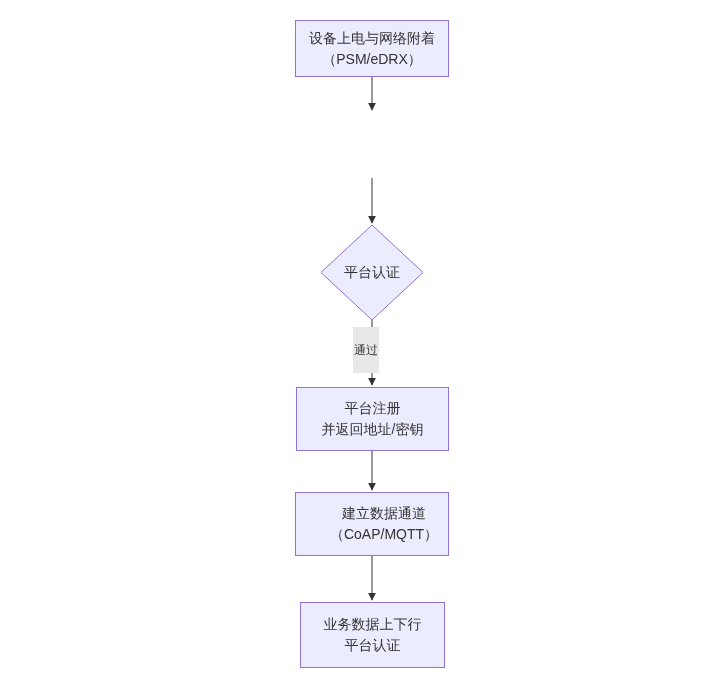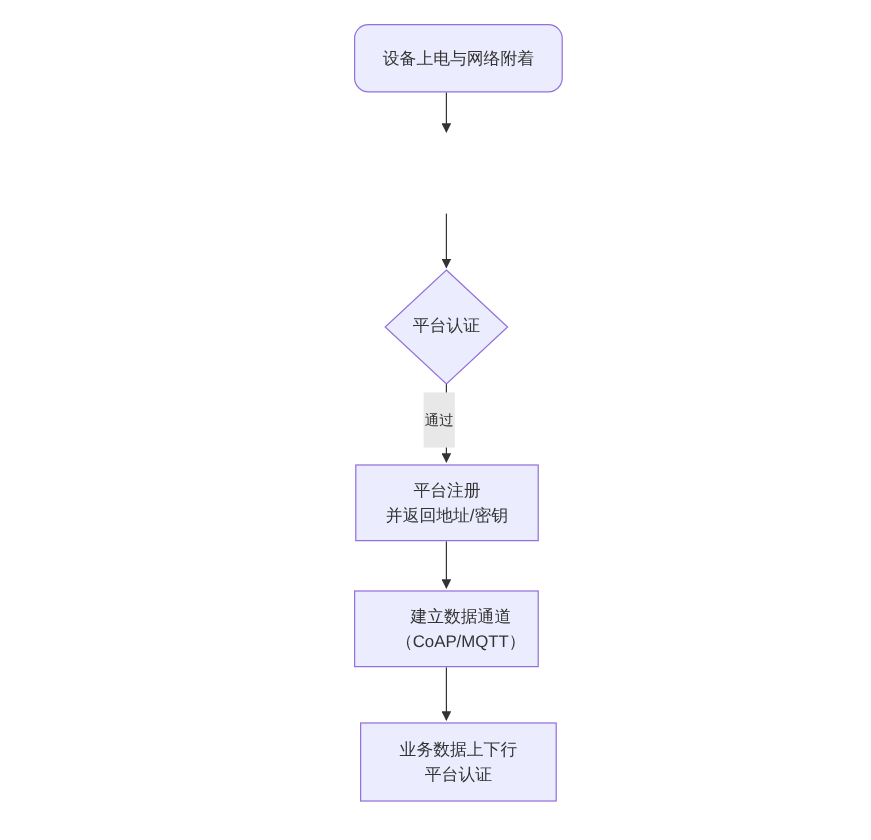--- a/index.html
+++ b/index.html
@@ -43,25 +43,25 @@
     border: 1px solid var(--node-border, #9370db);
     color: var(--text, #333333);
     display: flex;
     flex-direction: column;
     align-items: center;
     justify-content: center;
     text-align: center;
     font-size: 14px;
     line-height: 21px;
   }
-  .node-1 { left: 295px; top: 20px;  width: 174px; height: 57px; border-radius: 12px; }
+  .node-1 { left: 295px; top: 20px;  width: 154px; height: 57px; }
   .node-2 { left: 297px; top: 112px; width: 150px; height: 66px; }
   .node-4 { left: 296px; top: 387px; width: 153px; height: 64px; text-align: right; }
   .node-5 { left: 295px; top: 492px; width: 154px; height: 64px; padding-left: 24px; }
-  .node-6 { left: 300px; top: 602px; width: 164px; height: 66px; }
+  .node-6 { left: 300px; top: 602px; width: 145px; height: 66px; }
   .diamond-label {
     position: absolute;
     left: 321px;
     top: 262px;
     width: 102px;
     text-align: center;
     color: var(--text, #333333);
     font-size: 14px;
     line-height: 21px;
     font-family: Liberation Serif, serif;
@@ -95,20 +95,21 @@
     <line class="edge-line" x1="372" y1="178" x2="372" y2="223" marker-end="url(#arrowhead)"></line>
     <line class="edge-line" x1="372" y1="320" x2="372" y2="385" marker-end="url(#arrowhead)"></line>
     <line class="edge-line" x1="372" y1="451" x2="372" y2="490" marker-end="url(#arrowhead)"></line>
     <line class="edge-line" x1="372" y1="556" x2="372" y2="600" marker-end="url(#arrowhead)"></line>
 
     <polygon class="diamond-shape" points="372,225 423,272.5 372,320 321,272.5"></polygon>
   </svg>
 
   <div class="node node-1">
     <div>设备上电与网络附着</div>
+    <div>（PSM/eDRX）</div>
   </div>
 
 
   <div class="diamond-label">平台认证</div>
 
   <div class="edge-label">通过</div>
 
   <div class="node node-4">
     <div>平台注册</div>
     <div>并返回地址/密钥</div>

